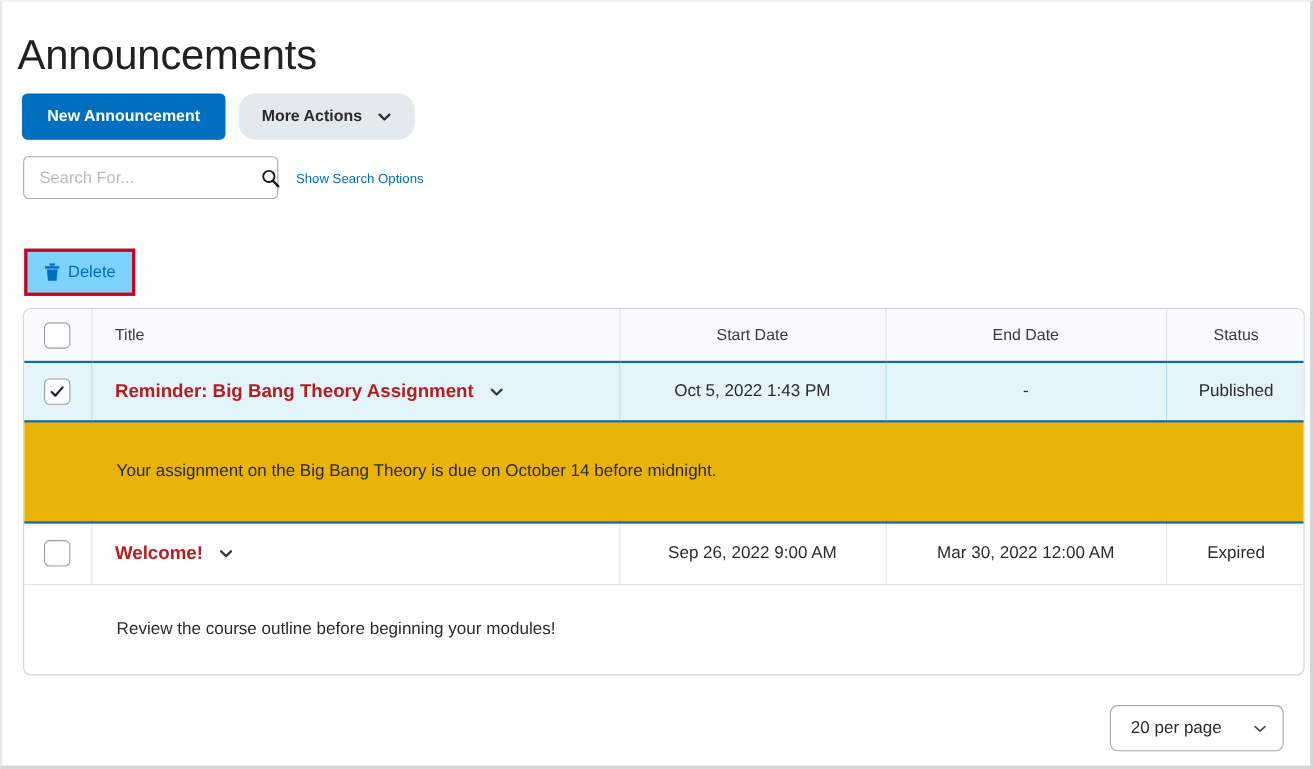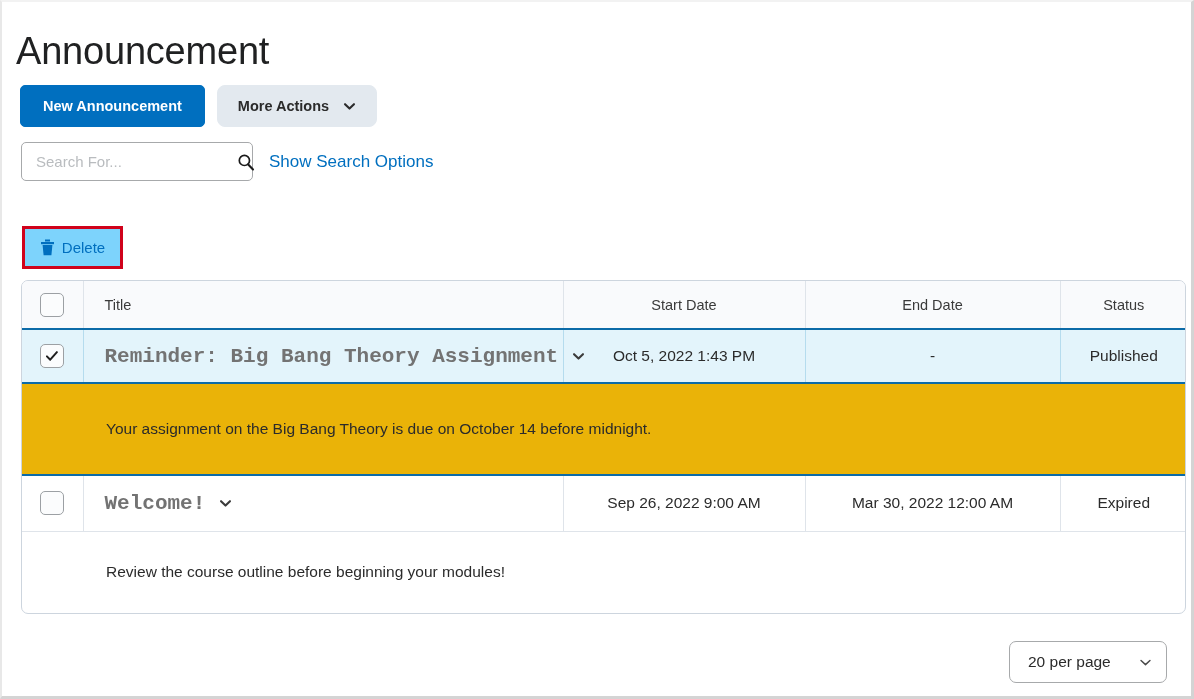--- a/index.html
+++ b/index.html
@@ -59,21 +59,21 @@
     height: 42px;
     padding: 0 22px;
     cursor: pointer;
     line-height: 40px;
     white-space: nowrap;
   }
   .btn-secondary {
     background: #e3e9ef;
     color: #2b2b2b;
     border: 1px solid #e3e9ef;
-    border-radius: 8px;
+    border-radius: 15px;
     font-size: 14.5px;
     font-weight: bold;
     font-family: "Liberation Sans", sans-serif;
     height: 42px;
     padding: 0 20px;
     cursor: pointer;
     display: flex;
     align-items: center;
     gap: 14px;
     white-space: nowrap;
@@ -110,21 +110,21 @@
     font-size: 15px;
     font-family: "Liberation Sans", sans-serif;
     color: #2b2b2b;
     background: transparent;
   }
   .search-box input::placeholder { color: #b9bcbf; }
   .search-icon { width: 18px; height: 18px; flex: none; cursor: pointer; }
   .search-link {
     margin-left: 16px;
     color: #006fbf;
-    font-size: 17px;
+    font-size: 12px;
     cursor: pointer;
     white-space: nowrap;
   }
 
   
   .delete-wrap {
     position: absolute;
     left: 20px;
     top: 224px;
     border: 3px solid #d0021b;
@@ -226,26 +226,25 @@
   tr.row-body.last td { border-bottom: none; }
 
   .title-cell {
     display: flex;
     align-items: center;
     gap: 14px;
     padding-left: 21px;
     text-align: left;
   }
   .title-link {
-    color: #737373;
-    font-size: 21px;
+    color: #b91c1c;
+    font-size: 17px;
     font-weight: bold;
     cursor: pointer;
     white-space: nowrap;
-    font-family: Liberation Mono, monospace;
   }
   .body-text {
     padding-left: 84px;
     font-size: 15.5px;
     color: #2b2b2b;
     text-align: left;
   }
 
   
   .cbox {
@@ -279,21 +278,21 @@
     cursor: pointer;
     gap: 22px;
   }
   .per-page-label { font-size: 15.5px; color: #2b2b2b; white-space: nowrap; }
 </style>
 </head>
 <body>
 
 <div id="page-frame">
 
-  <h1 class="page-title">Announcement</h1>
+  <h1 class="page-title">Announcements</h1>
 
   <div class="btn-row">
     <button class="btn-primary">New Announcement</button>
     <button class="btn-secondary">
       <span>More Actions</span>
       <span class="chev">
         <svg viewBox="0 0 16 16" width="13" height="13">
             <path d="M2.5 5.2 L8 10.6 L13.5 5.2" stroke="#2b2b2b" stroke-width="2.6" fill="none" stroke-linecap="round" stroke-linejoin="round"></path>
           </svg>
       </span>

